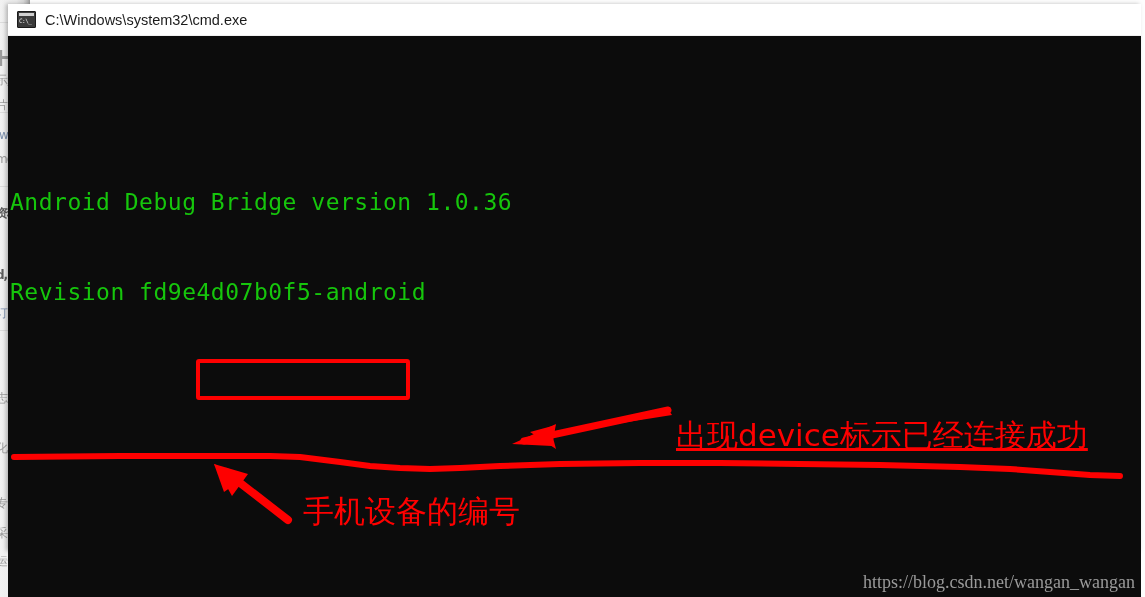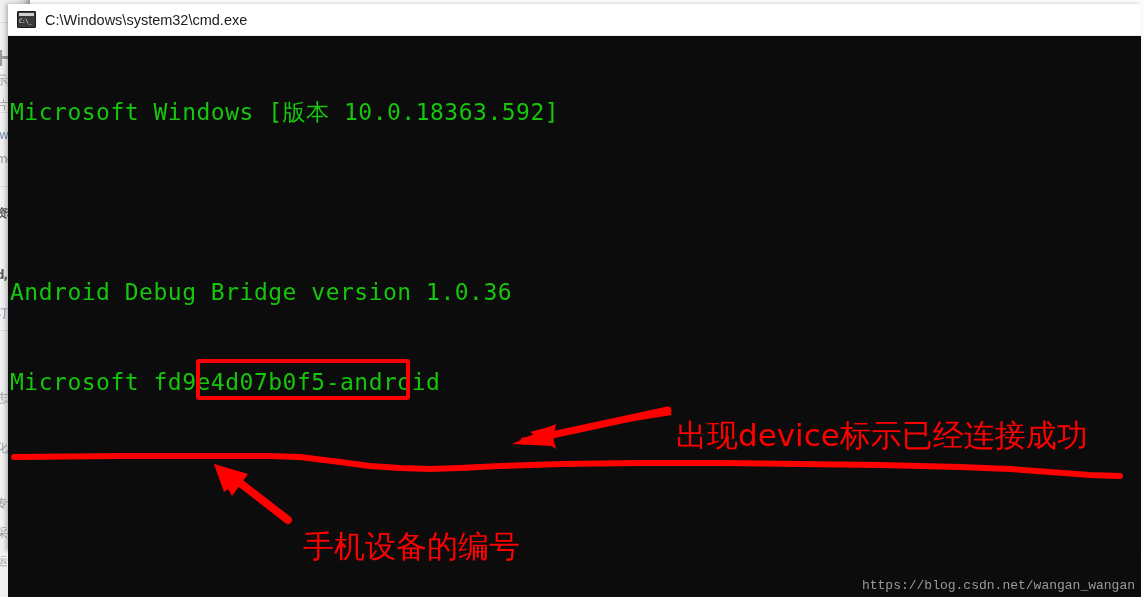--- a/index.html
+++ b/index.html
@@ -143,22 +143,22 @@
     border: 4px solid #fe0000;
     border-radius: 3px;
     box-sizing: border-box;
   }
 
   
   .watermark {
     position: absolute;
     right: 6px;
     bottom: 4px;
-    font-family: Liberation Mono, monospace;
-    font-size: 13px;
+    font-family: Liberation Serif, serif;
+    font-size: 18px;
     color: #9a9a9a;
     white-space: nowrap;
     margin-left: 36px;
   }
 </style>
 </head>
 <body>
 
 <div id="screen">
 
@@ -186,24 +186,23 @@
 
   <div class="cmd-window">
 
     <div class="titlebar">
       <span class="titlebar-icon"></span>
       <span class="titlebar-text">C:\Windows\system32\cmd.exe</span>
     </div>
 
     <div class="console">
       <div class="term">
-        <div class="ln">Microsoft Windows [版本 10.0.18363.592]</div>
         <div class="ln"></div>
         <div class="ln">Android Debug Bridge version 1.0.36</div>
-        <div class="ln">Microsoft fd9e4d07b0f5-android</div>
+        <div class="ln">Revision fd9e4d07b0f5-android</div>
         
         
         
         
         
         
         
         
         
         
@@ -230,18 +229,18 @@
         <path d="M512,444 L556,424 L552,446 Z" fill="#fe0000"></path>
       </g>
 
       <g>
         <path d="M288,520 L226,472" stroke="#fe0000" stroke-width="8" stroke-linecap="round" fill="none"></path>
         <path d="M214,464 L244,478 L224,492 Z" fill="#fe0000"></path>
         <path d="M214,464 L232,496 L248,474 Z" fill="#fe0000"></path>
       </g>
     </svg>
 
-    <div class="anno-text" style="left:676px; top:418px;">出现device标示已经连接成功</div>
-
-    <div class="anno-text" style="left:303px; top:529px;">手机设备的编号</div>
+    <div class="anno-text" style="left:676px; top:418px;text-decoration:underline;">出现device标示已经连接成功</div>
+
+    <div class="anno-text" style="left:303px; top:494px;">手机设备的编号</div>
   </div>
 
 </div>
 
 </body></html>

